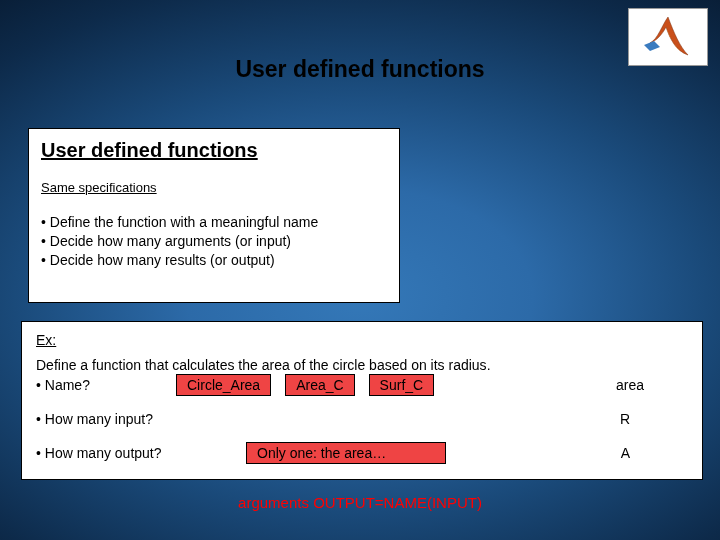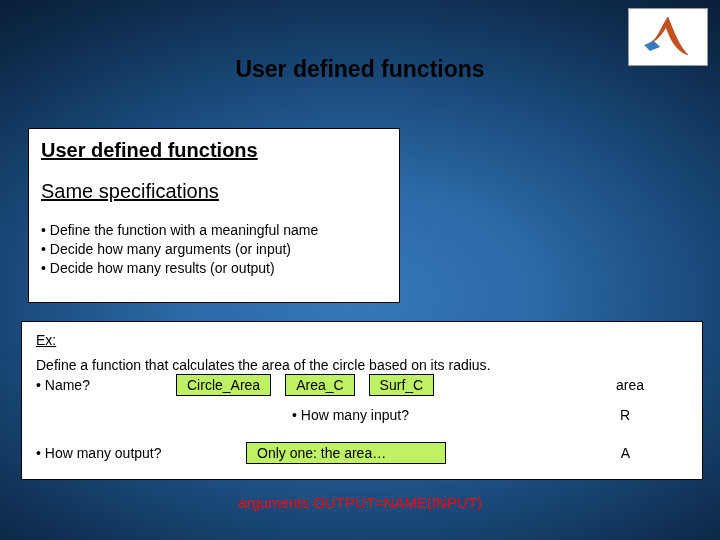--- a/index.html
+++ b/index.html
@@ -43,21 +43,21 @@
     border: 1px solid #000;
     padding: 10px 12px 8px 12px;
   }
   .box1-title {
     font-size: 20px;
     font-weight: bold;
     text-decoration: underline;
     margin-bottom: 18px;
   }
   .box1-subtitle {
-    font-size: 20px;
+    font-size: 13px;
     text-decoration: underline;
     margin-bottom: 18px;
   }
   .box1-bullets {
     font-size: 14px;
     line-height: 1.35;
   }
   .underline-word { }
   .box2 {
     position: absolute;
@@ -79,21 +79,21 @@
   }
   .qrow {
     display: flex;
     align-items: center;
     font-size: 14px;
     margin-bottom: 10px;
     height: 24px;
   }
   .qlabel { width: 140px; }
   .answer-box {
-    background: #bef264;
+    background: #ef4444;
     border: 1px solid #000;
     padding: 2px 10px;
     font-size: 14px;
     white-space: nowrap;
   }
   .name-row .answer-box { margin-right: 14px; }
   .area-val {
     position: absolute;
     right: 44px;
     font-size: 14px;
@@ -153,21 +153,21 @@
   <div class="ex-prompt">
     <span>Define a function that calculates </span><span class="underline-word">the area of the circle</span><span> based on its </span><span class="underline-word">radius</span><span>.</span>
   </div>
   <div class="qrow name-row" style="position:relative;">
     <div class="qlabel">• Name?</div>
     <div class="answer-box">Circle_Area</div>
     <div class="answer-box">Area_C</div>
     <div class="answer-box">Surf_C</div>
     <div class="area-val">area</div>
   </div>
-  <div class="qrow io-row" style="position:relative;flex-direction:column;">
+  <div class="qrow io-row" style="position:relative;">
     <div class="qlabel">• How many input?</div>
     <div class="rval">R</div>
   </div>
   <div class="qrow io-row" style="position:relative;">
     <div class="qlabel">• How many output?</div>
     <div class="answer-box">Only one:   the area…</div>
     <div class="aval">A</div>
   </div>
 </div>
 

